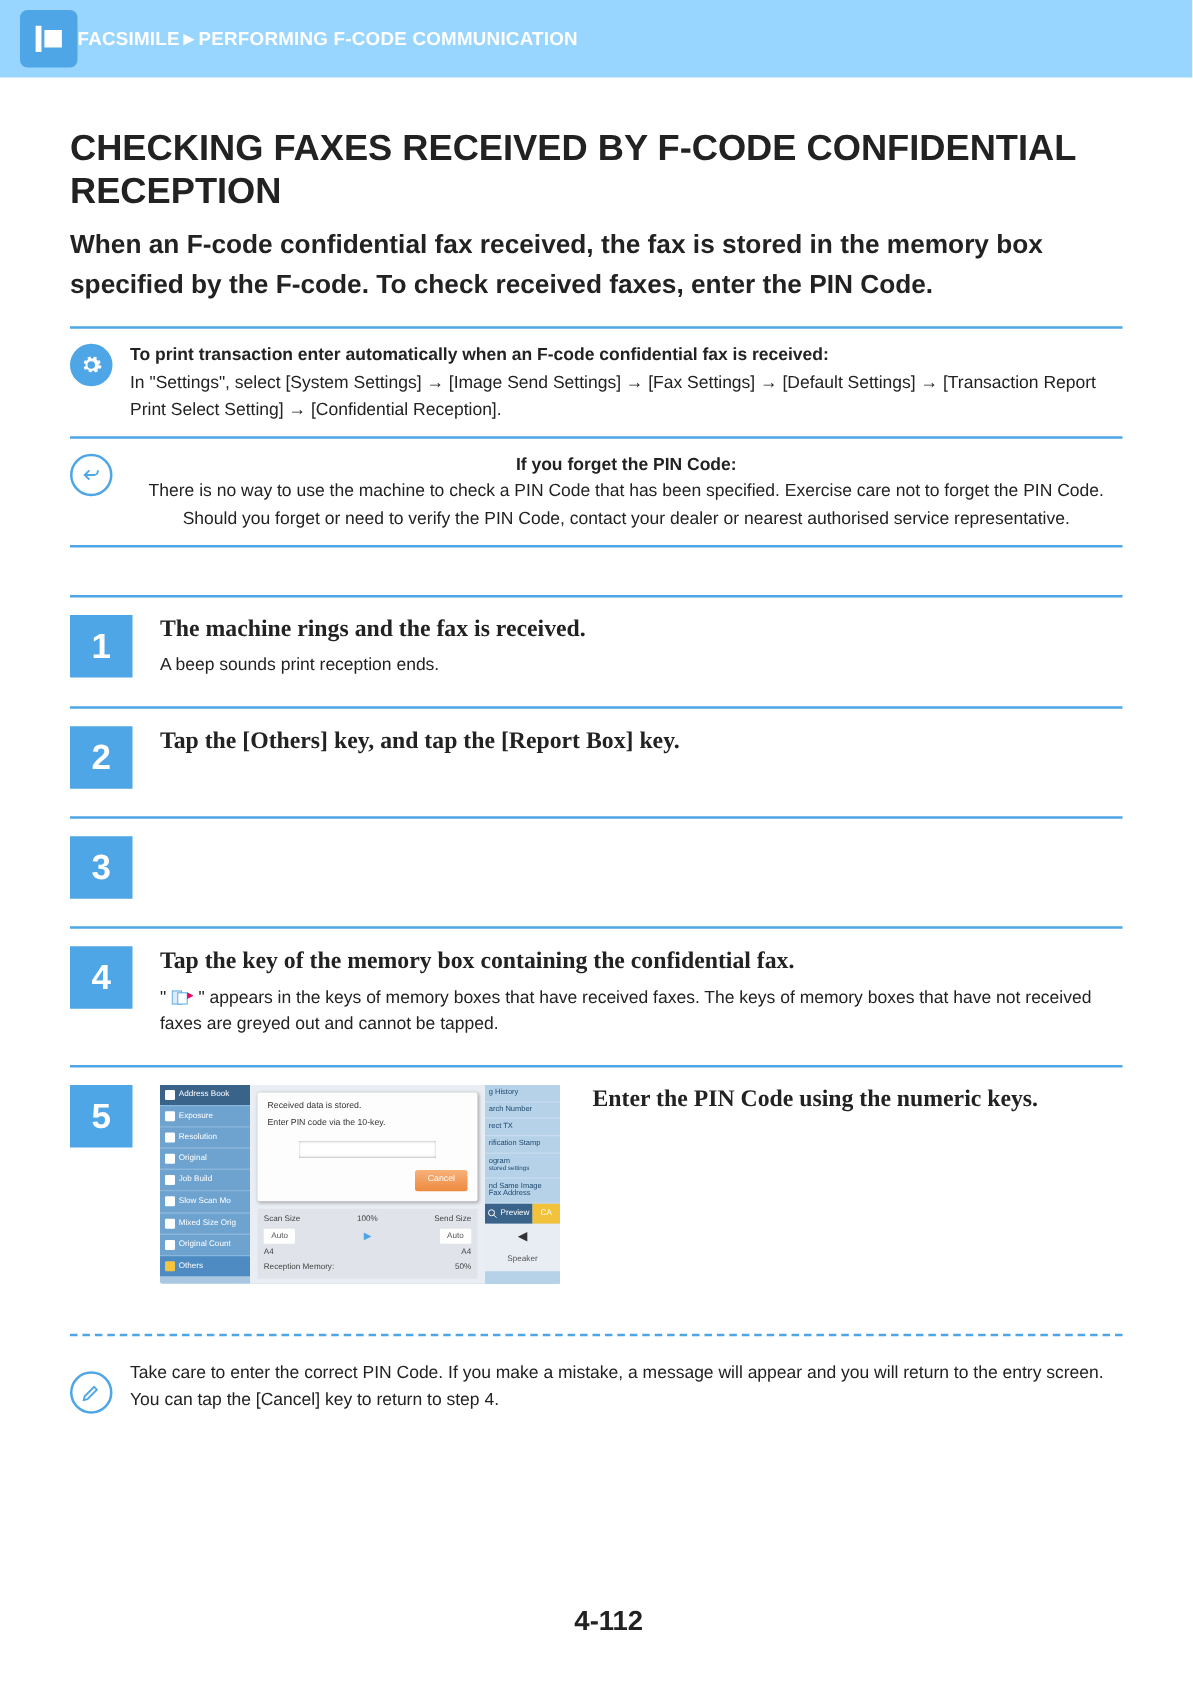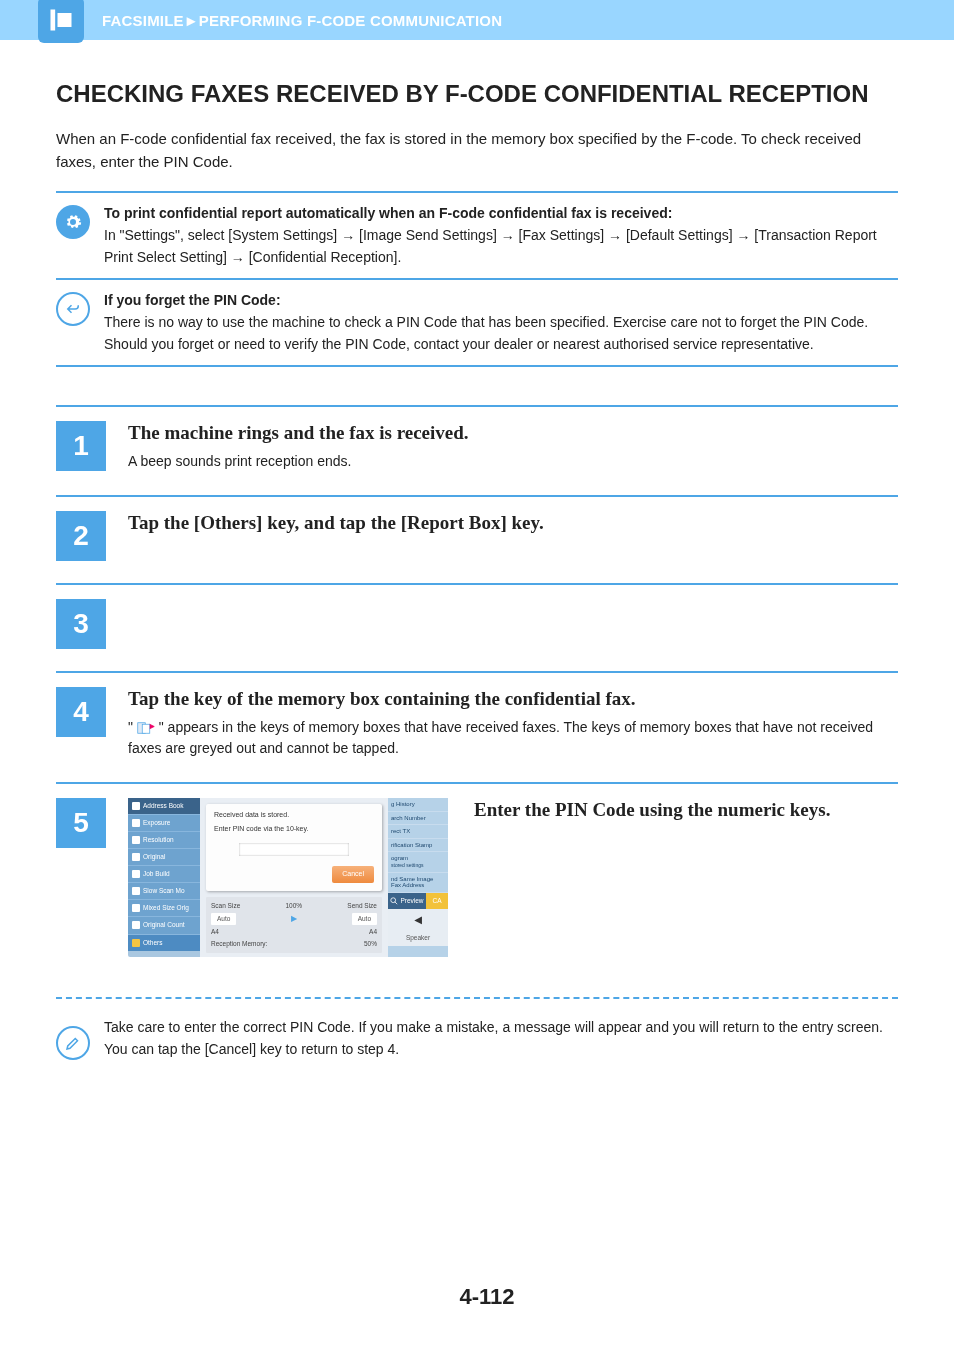--- a/index.html
+++ b/index.html
@@ -7,25 +7,24 @@
     width: 954px;
     height: 1350px;
     font-family: Arial, Helvetica, sans-serif;
     background: #fff;
     color: #222;
     position: relative;
   }
   
   .header {
     background: #99d6ff;
-    height: 40px;
+    height: 62px;
     display: flex;
     align-items: center;
-    padding-left: 38px;
-    gap: 18px;
+    padding-left: 16px;
   }
   .header-icon {
     width: 46px; height: 46px;
     background: #4ea6e6;
     border-radius: 6px;
     display: flex;
     align-items: center;
     justify-content: center;
     color: #fff;
   }
@@ -34,39 +33,40 @@
     color: #fff;
     font-weight: bold;
     font-size: 15px;
     letter-spacing: 0.2px;
   }
   
   .content {
     padding: 40px 56px 0 56px;
   }
   h1 {
-    font-size: 24px;
+    font-size: 29px;
     font-weight: bold;
     line-height: 1.18;
-    margin-bottom: 20px;
+    margin-bottom: 10px;
   }
   .intro {
-    font-size: 15px;
+    font-size: 21px;
     line-height: 1.5;
     margin-bottom: 18px;
+    font-weight: bold;
   }
   
   .note-row {
     border-top: 2px solid #4ea6e6;
     display: flex;
     align-items: flex-start;
     padding: 10px 0 10px 0;
     gap: 14px;
   }
-  .note-row:last-of-type { border-bottom: 2px solid #4ea6e6; }
+  .note-row:last-of-type { border-bottom: 2px solid #4ea6e6; text-align: center; }
   .note-icon {
     flex: 0 0 34px;
     width: 34px; height: 34px;
     border-radius: 50%;
     border: 2px solid #4ea6e6;
     display: flex;
     align-items: center;
     justify-content: center;
     margin-top: 2px;
   }
@@ -269,21 +269,21 @@
 
   <div>
 
     <div class="note-row">
       <div class="note-icon" style="background:#4ea6e6;">
         <svg viewBox="0 0 24 24" fill="#fff">
             <path d="M12 8a4 4 0 100 8 4 4 0 000-8zm9 4l2 1-1 3-2-.5a8 8 0 01-1.5 1.5l.5 2-3 1-1-2a8 8 0 01-2 0l-1 2-3-1 .5-2A8 8 0 017 16.5L5 17l-1-3 2-1a8 8 0 010-2L4 10l1-3 2 .5A8 8 0 018.5 6L8 4l3-1 1 2a8 8 0 012 0l1-2 3 1-.5 2A8 8 0 0119 7.5l2-.5 1 3-2 1a8 8 0 010 2z"></path>
           </svg>
       </div>
       <div class="note-body">
-        <b>To print confidential report automatically when an F-code confidential fax is received:</b><br>
+        <b>To print transaction enter automatically when an F-code confidential fax is received:</b><br>
         <span>In "Settings", select [System Settings] → [Image Send Settings] → [Fax Settings] → [Default Settings] → [Transaction Report Print Select Setting] → [Confidential Reception].</span>
       </div>
     </div>
 
     <div class="note-row" style="border-bottom:2px solid #4ea6e6;">
       <div class="note-icon">
         <svg viewBox="0 0 24 24" fill="none" stroke="#4ea6e6" stroke-width="2">
             <path d="M10 7l-5 5 5 5M5 12h10a4 4 0 004-4V7"></path>
           </svg>
       </div>

